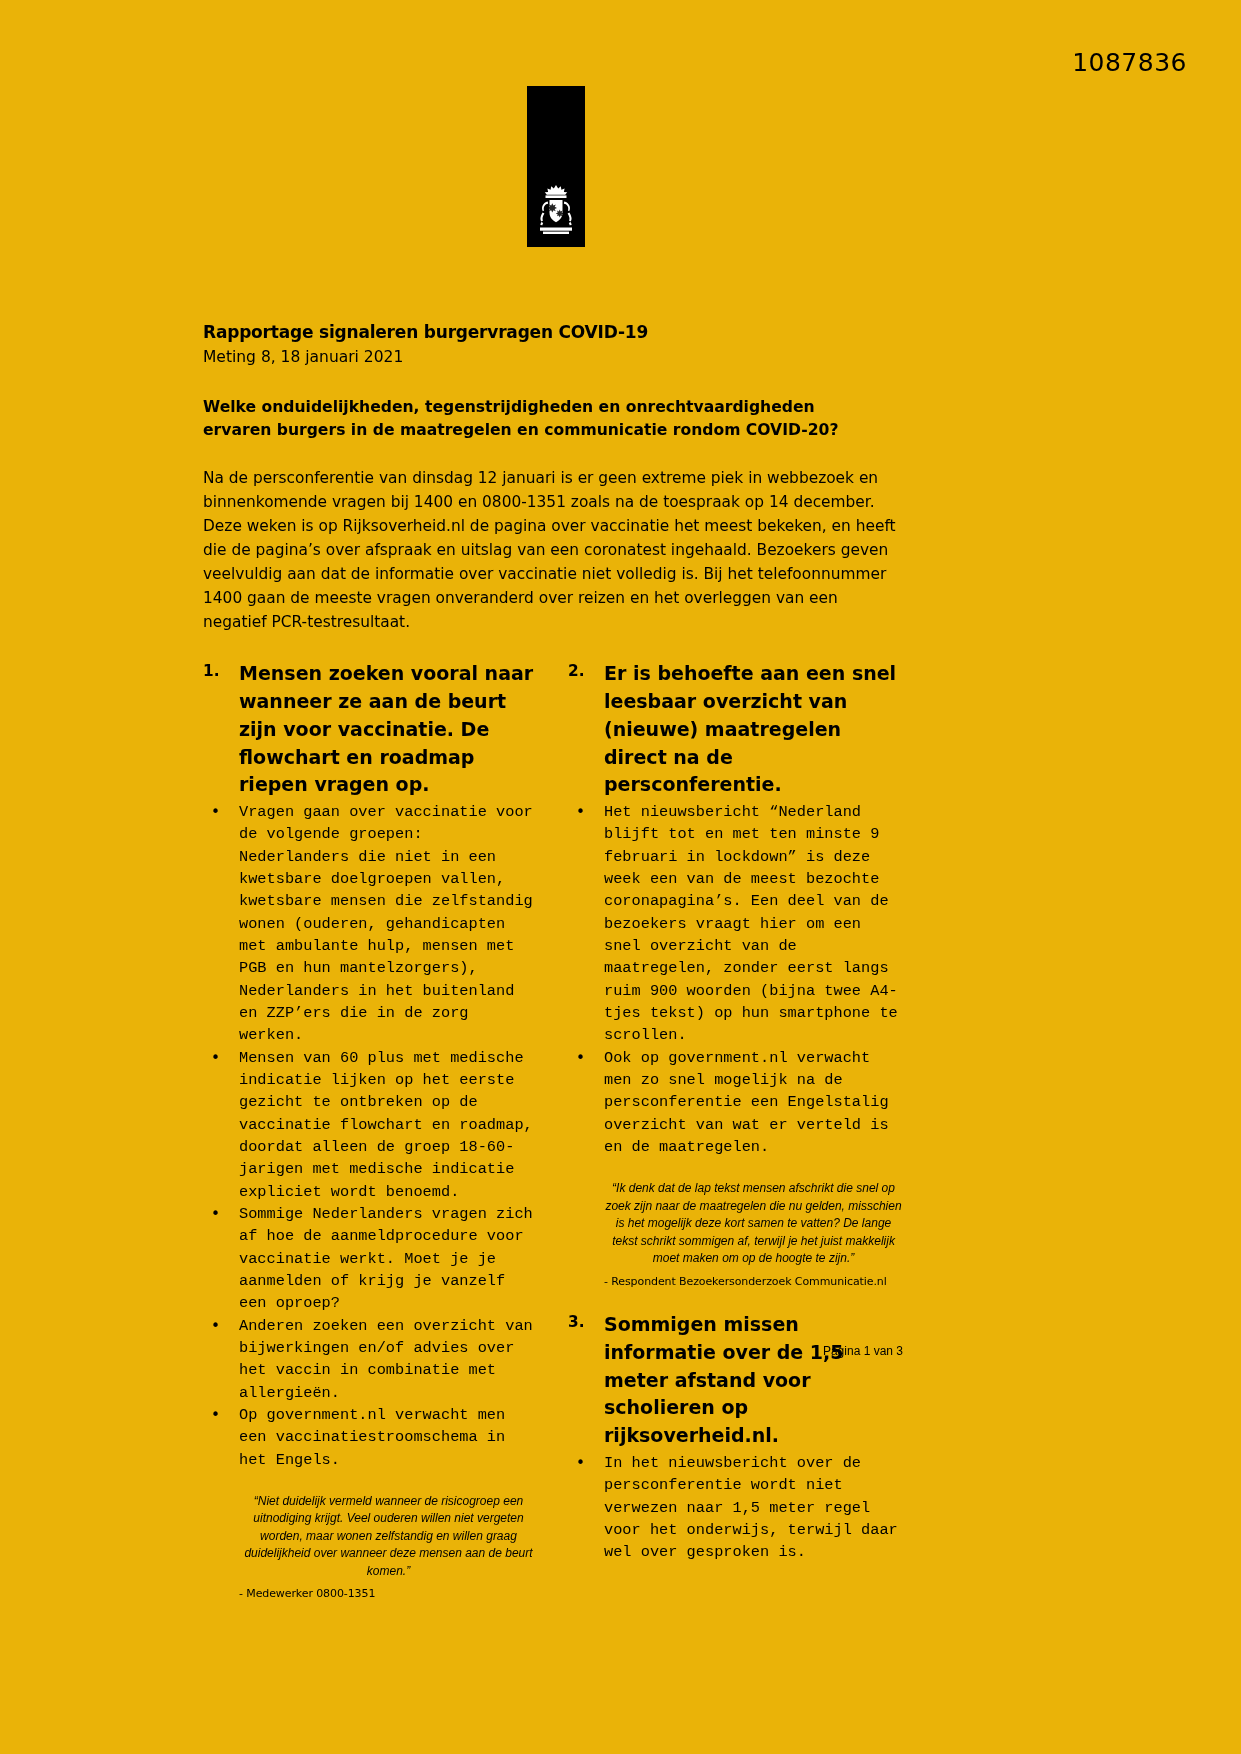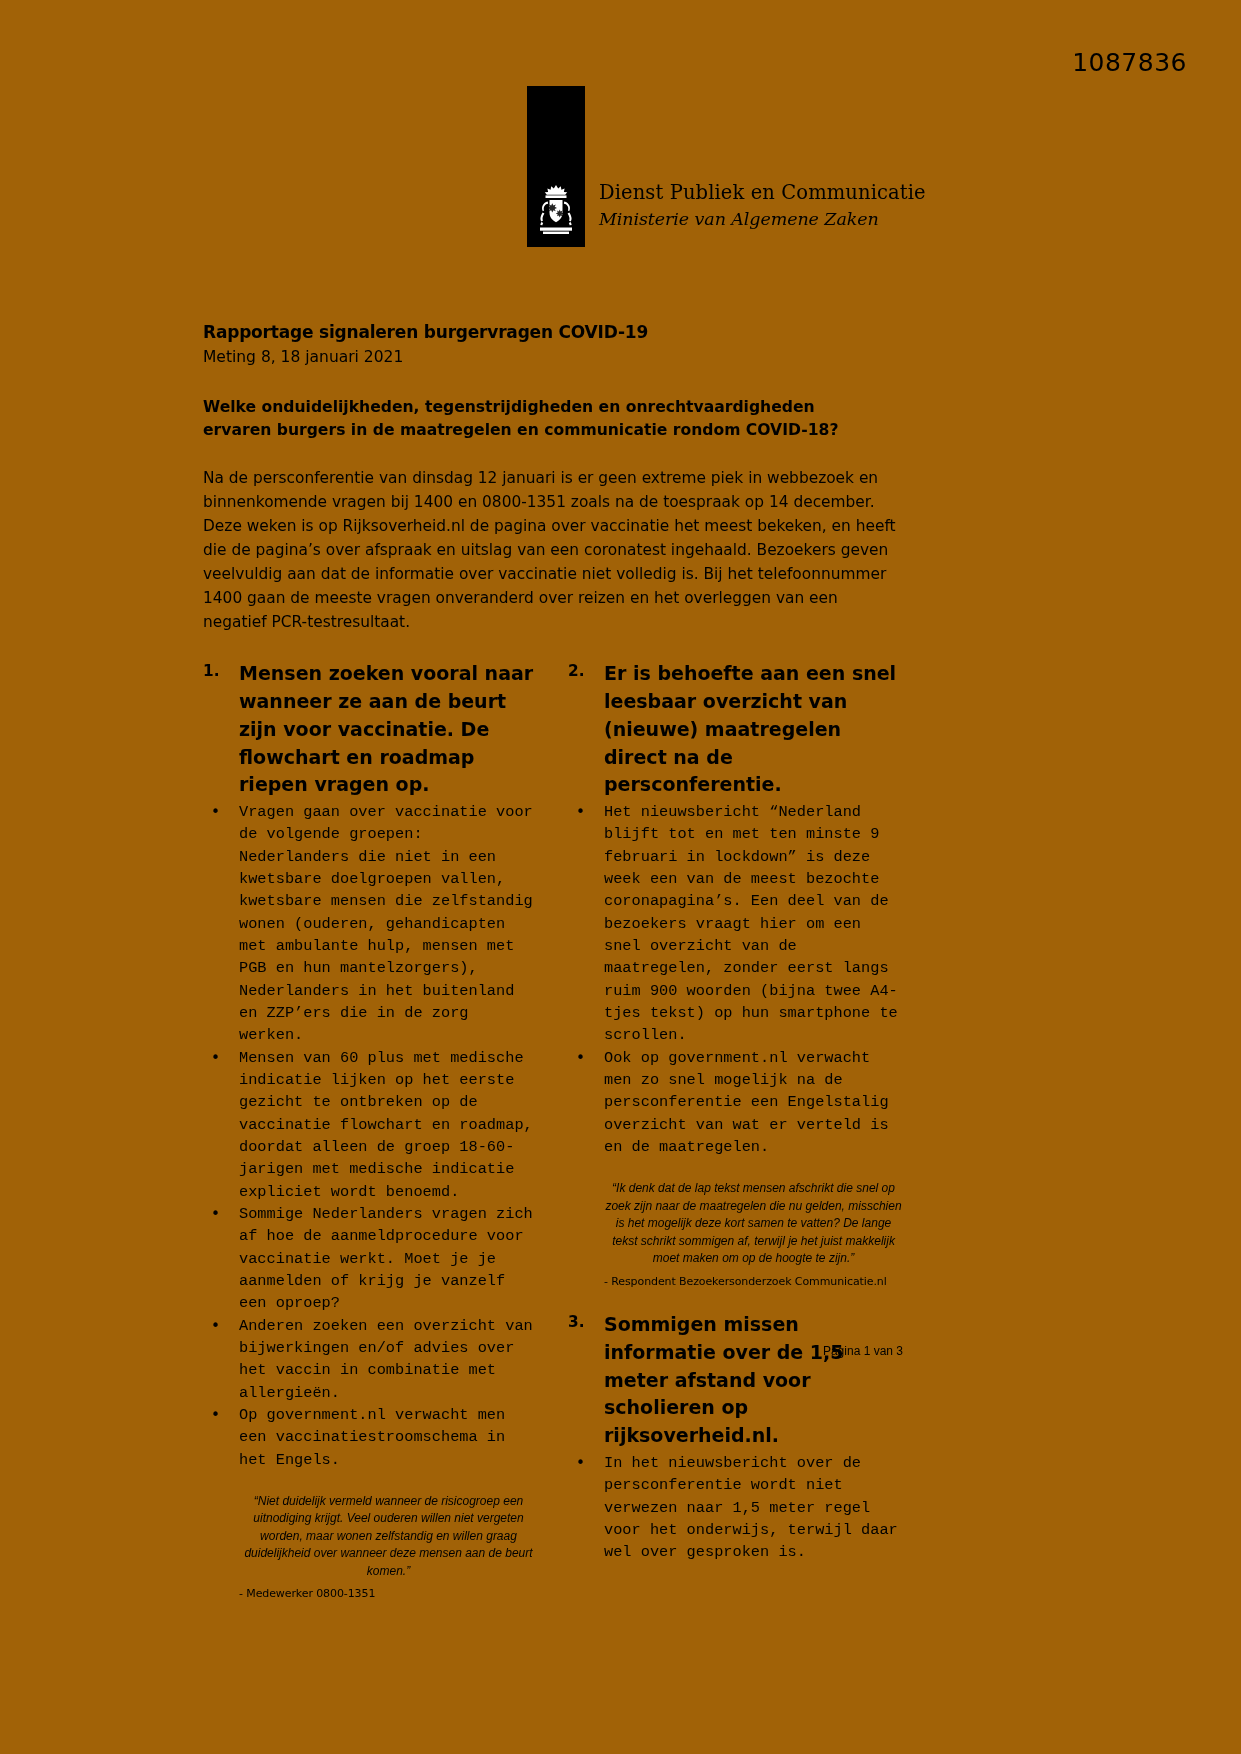--- a/index.html
+++ b/index.html
@@ -8,21 +8,21 @@
     background: #ffffff;
   }
   body {
     font-family: "DejaVu Sans", sans-serif;
     color: #000000;
   }
   .page {
     position: relative;
     width: 1241px;
     height: 1754px;
-    background: #a16207;
+    background: #eab308;
     overflow: hidden;
     box-sizing: border-box;
   }
 
   
   .doc-id {
     position: absolute;
     top: 48px;
     right: 54px;
     font-family: "DejaVu Sans", sans-serif;
@@ -220,32 +220,28 @@
 
           <rect x="7" y="44.5" width="32" height="3.2"></rect>
           <rect x="10" y="48.6" width="26" height="2.4"></rect>
         </g>
         <g fill="#000000">
           <path d="M19.3 20.2 l1.1 2.3 2.4-1.1 -1.1 2.4 2.3 1.1 -2.4 1.1 1.1 2.3 -2.3-1.1 -1.1 2.4 -1.1-2.4 -2.3 1.1 1.1-2.3 -2.4-1.1 2.4-1.1 -1.1-2.4 2.3 1.1 z" opacity="0.85"></path>
           <path d="M26.7 26.6 l.9 1.9 2-.9 -.9 2 1.9 .9 -2 .9 .9 1.9 -1.9-.9 -.9 2 -.9-2 -1.9 .9 .9-1.9 -2-.9 2-.9 -.9-2 1.9 .9 z" opacity="0.85"></path>
         </g>
       </svg>
     </div>
-    <div class="logo-text">
-      <div class="logo-line1">Dienst Publiek en Communicatie</div>
-      <div class="logo-line2">Ministerie van Algemene Zaken</div>
-    </div>
   </div>
 
   <div class="content">
 
     <h1 class="title">Rapportage signaleren burgervragen COVID-19</h1>
     <div class="subtitle">Meting 8, 18 januari 2021</div>
 
-    <div class="question">Welke onduidelijkheden, tegenstrijdigheden en onrechtvaardigheden ervaren burgers in de maatregelen en communicatie rondom COVID-18?</div>
+    <div class="question">Welke onduidelijkheden, tegenstrijdigheden en onrechtvaardigheden ervaren burgers in de maatregelen en communicatie rondom COVID-20?</div>
 
     <div class="intro">Na de persconferentie van dinsdag 12 januari is er geen extreme piek in webbezoek en binnenkomende vragen bij 1400 en 0800-1351 zoals na de toespraak op 14 december. Deze weken is op Rijksoverheid.nl de pagina over vaccinatie het meest bekeken, en heeft die de pagina’s over afspraak en uitslag van een coronatest ingehaald. Bezoekers geven veelvuldig aan dat de informatie over vaccinatie niet volledig is. Bij het telefoonnummer 1400 gaan de meeste vragen onveranderd over reizen en het overleggen van een negatief PCR-testresultaat.</div>
 
     <div class="columns">
 
       <div class="col">
 
         <div class="num-item">
           <div class="num-marker">1.</div>
           <div class="num-heading">Mensen zoeken vooral naar wanneer ze aan de beurt zijn voor vaccinatie. De flowchart en roadmap riepen vragen op.</div>

